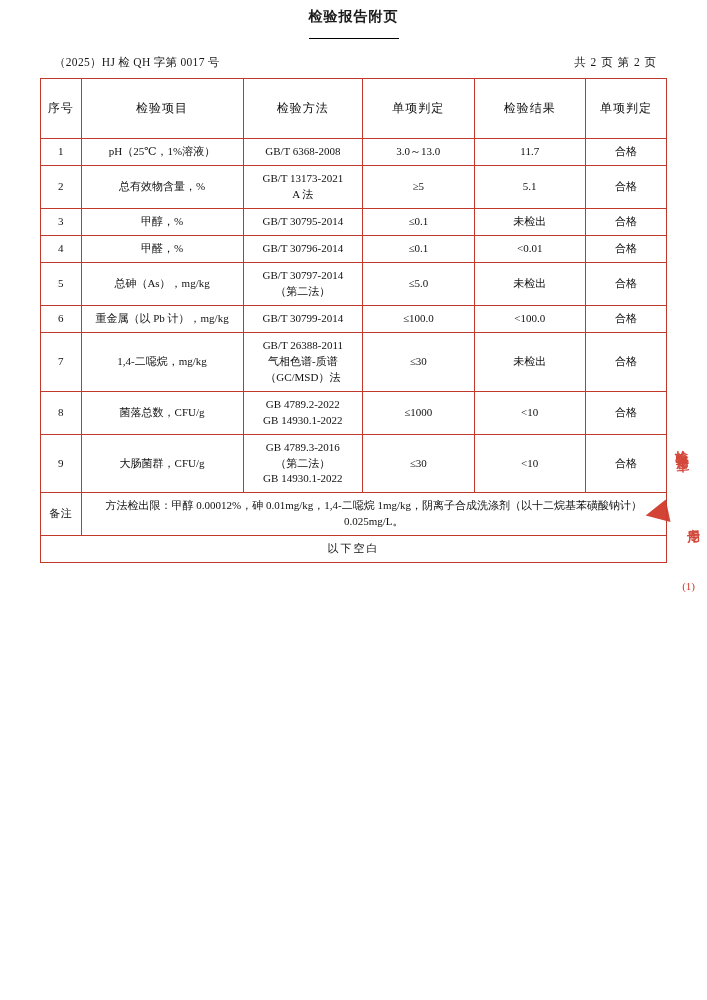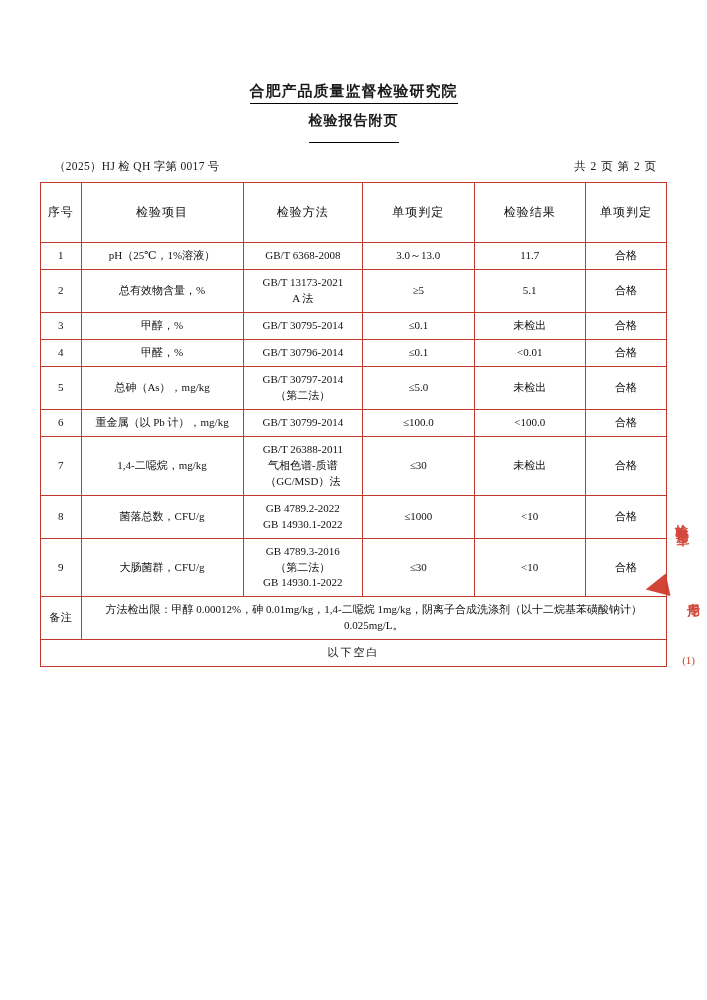--- a/index.html
+++ b/index.html
@@ -151,23 +151,20 @@
     top: 140px;
     color: #d03a2c;
     font-size: 11px;
   }
 </style>
 </head>
 <body>
 
 <div class="page">
 
-  <div class="doc-title">
-    <span class="doc-title-inner">合肥产品质量监督检验研究院</span>
-  </div>
 
   <div class="doc-subtitle">
     <span class="doc-subtitle-inner">检验报告附页</span>
   </div>
 
   <div class="meta-row">
     <span class="meta-left">（2025）HJ 检 QH 字第 0017 号</span>
     <span class="meta-right">共 2 页  第 2 页</span>
   </div>
 

